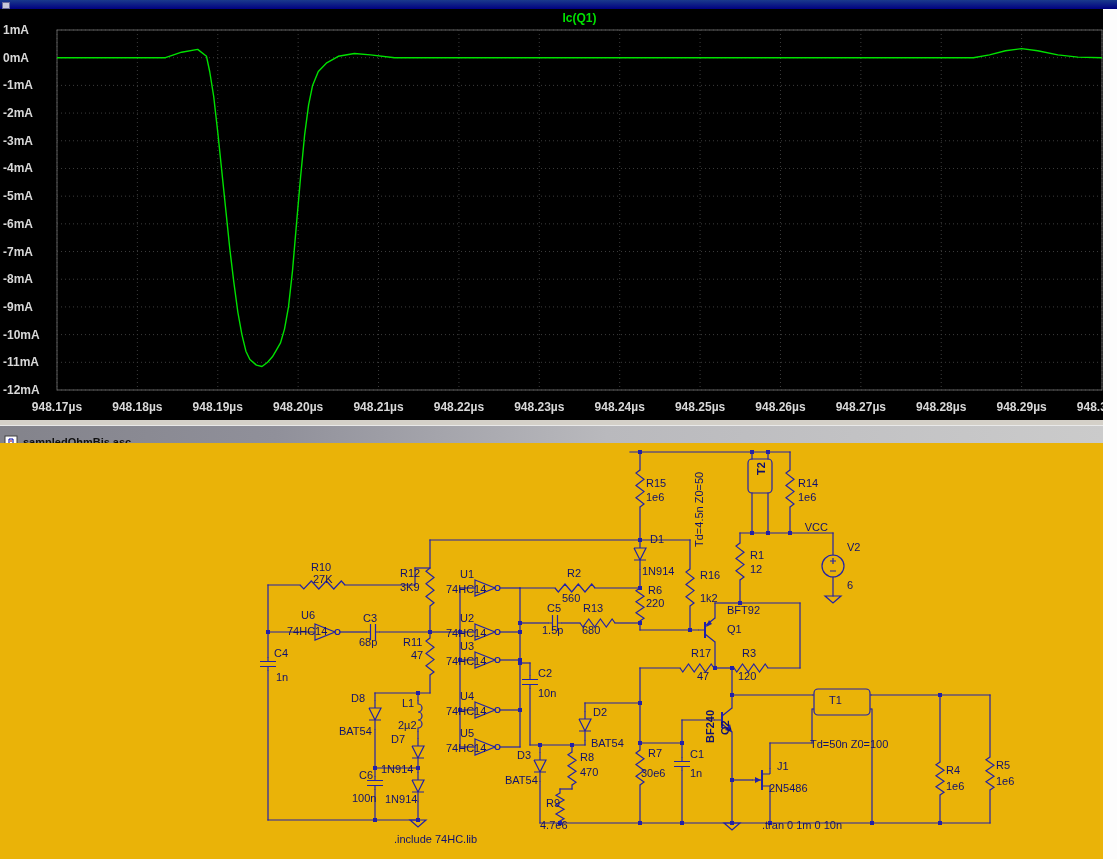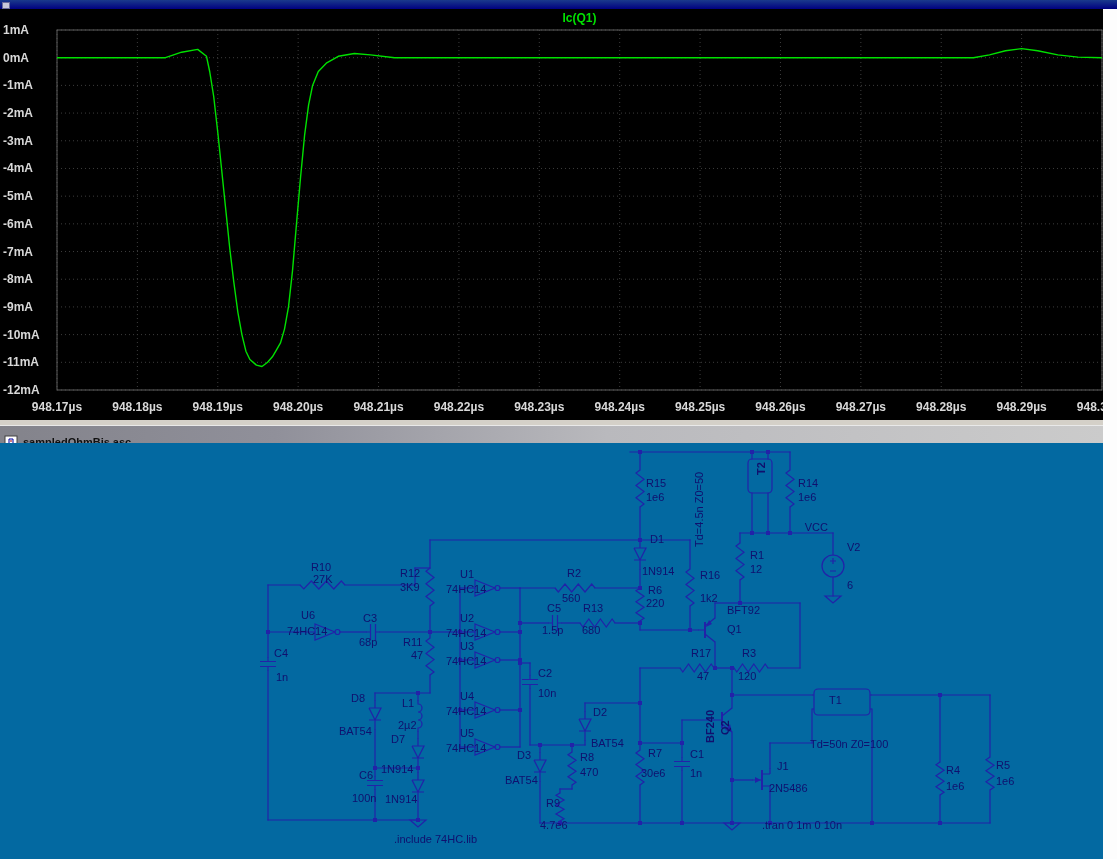--- a/index.html
+++ b/index.html
@@ -8,21 +8,21 @@
   .topbar{position:absolute;left:0;top:0;width:1117px;height:9px;background:linear-gradient(180deg,#1a3a8c,#000080)}
   .appicon{position:absolute;left:2px;top:2px;width:6px;height:5px;background:#c8c8d8;border:1px solid #6a6a9a}
   .wave{position:absolute;left:0;top:9px;width:1103px;height:411px;background:#000}
   .gap{position:absolute;left:0;top:420px;width:1103px;height:5px;background:#d4d0c8}
   .schbar{position:absolute;left:0;top:425px;width:1103px;height:34px;
           background:linear-gradient(90deg,#83838b 0%,#90909a 25%,#b9b9bd 55%,#cbcbcb 100%);
           border-top:1px solid #e9e9e9;border-bottom:1px solid #5a5a5a;
           display:flex;align-items:center;box-sizing:border-box}
   .fileicon{margin-left:4px;flex:0 0 auto}
   .schtitle{margin-left:5px;font:bold 11px "Liberation Sans",sans-serif;color:#101010}
-  .sch{position:absolute;left:0;top:443px;width:1103px;height:416px;background:#0369a1}
+  .sch{position:absolute;left:0;top:443px;width:1103px;height:416px;background:#eab308}
   .rightstrip{position:absolute;left:1103px;top:9px;width:14px;height:850px;background:#fdfdfd}
 
   
   .grid{stroke:#3d3d3d;stroke-width:1;stroke-dasharray:1 3}
   .pframe{fill:none;stroke:#5f5f5f;stroke-width:1}
   .axl{font:bold 12px "Liberation Sans",sans-serif;fill:#d8d8d8}
   .ptitle{font:bold 12px "Liberation Sans",sans-serif;fill:#00e100}
   .trace{fill:none;stroke:#00e100;stroke-width:1.4;stroke-linejoin:round}
 
   

